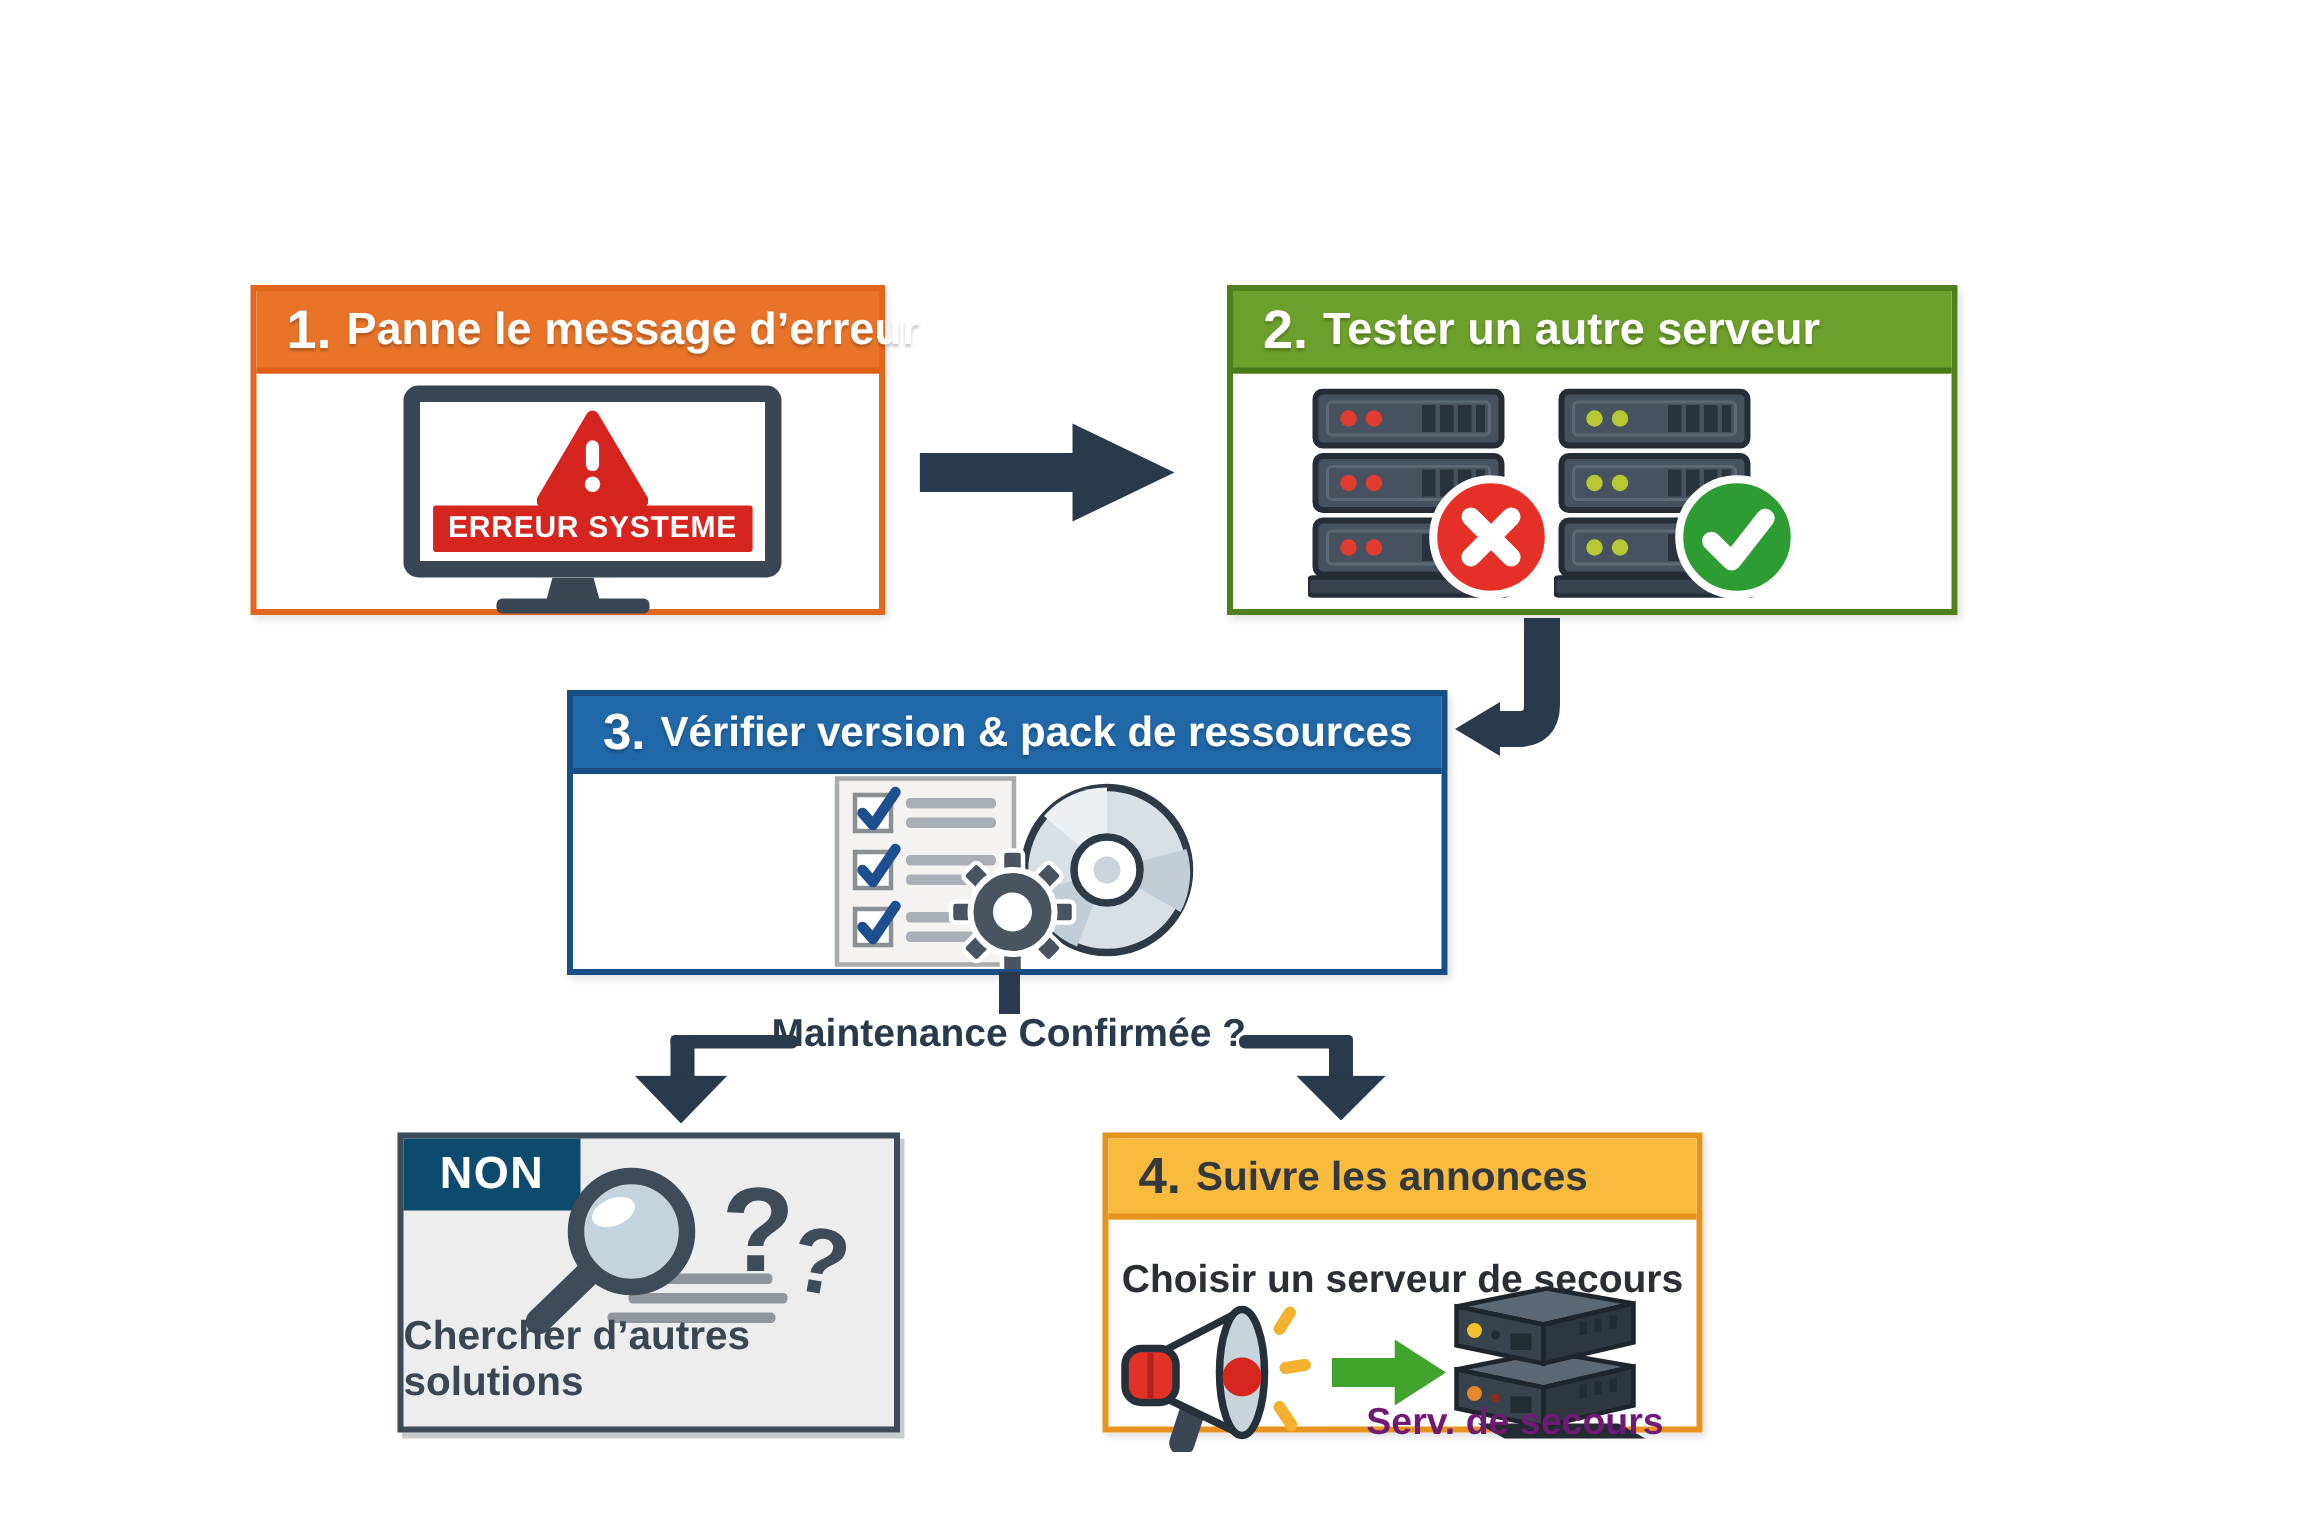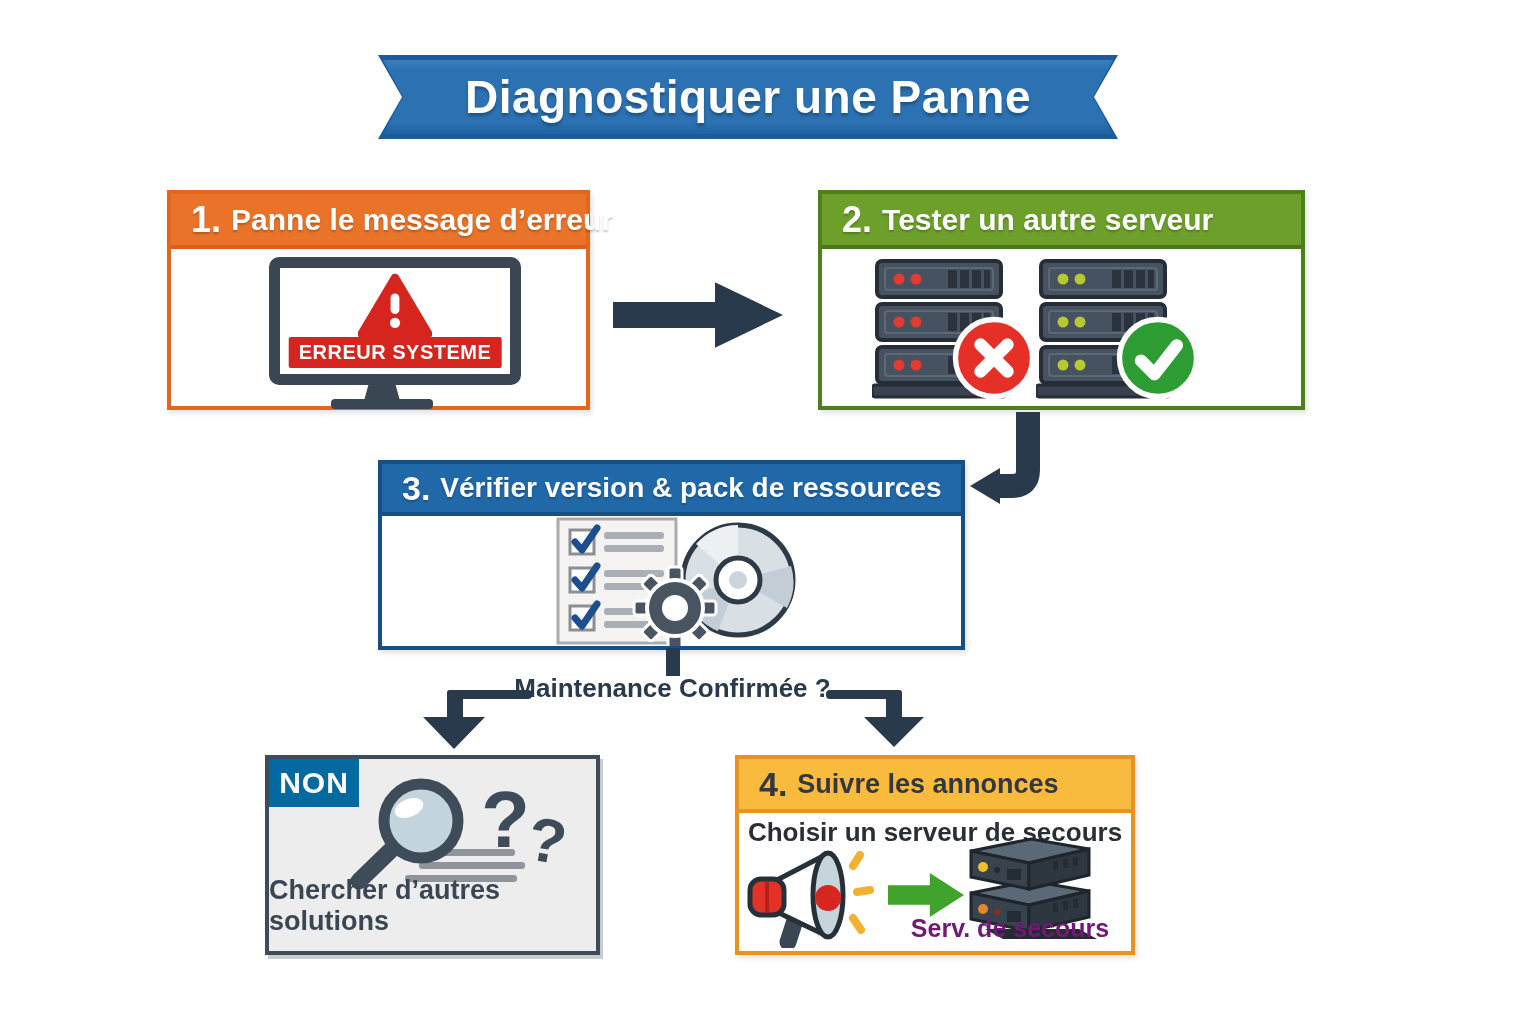--- a/index.html
+++ b/index.html
@@ -41,21 +41,21 @@
   .box3 .step-header .num { font-size:34px; }
   .box3 .step-header .lbl { font-size:28px; }
   .box3 .step-body { height:126px; }
 
   .box4 { left:735px; top:755px; width:400px; height:200px; border:4px solid #E8921F; }
   .box4 .step-header { height:54px; background:#F8BB3D; border-bottom:4px solid #E8921F; }
   .box4 .step-header .num,
   .box4 .step-header .lbl { color:#33383D; text-shadow:none; }
   .box4 .step-header .num { font-size:34px; }
   .box4 .step-header .lbl { font-size:27px; }
-  .box4 .step-body { height:134px; }
+  .box4 .step-body { height:134px;margin-top:20px; }
 
   
   .monitor { position:absolute; left:98px; top:8px; width:252px; height:128px;
     background:#fff; border:11px solid #3A4653; border-radius:10px; }
   .warning-tri { position:absolute; left:50%; transform:translateX(-50%); top:5px; }
   .error-banner { position:absolute; left:50%; transform:translateX(-50%); bottom:6px;
     background:#D6241E; color:#fff; font-size:20px; letter-spacing:.5px;
     padding:4px 10px; white-space:nowrap; border-radius:2px; }
   .monitor-neck { position:absolute; left:193px; top:136px; width:36px; height:16px;
     background:#3A4653; clip-path:polygon(12% 0,88% 0,100% 100%,0 100%); }
@@ -84,45 +84,41 @@
   .stack { position:absolute; top:10px; }
   .stack-fail { left:50px; }
   .stack-ok { left:214px; }
   .badge { position:absolute; top:66px; }
   .badge-x { left:129px; }
   .badge-check { left:293px; }
 
   
   .no-box { position:absolute; left:265px; top:755px; width:335px; height:200px;
     background:#EDEDEE; border:4px solid #3E4B59; box-shadow:3px 4px 0 rgba(40,50,60,.25); }
-  .no-tag { position:absolute; left:0; top:0; width:90px; height:48px; background:#0369a1;
+  .no-tag { position:absolute; left:0; top:0; width:118px; height:48px; background:#0c4a6e;
     color:#fff; font-size:30px; letter-spacing:1px; display:flex; align-items:center; justify-content:center; }
   .no-icon { position:absolute; left:52px; top:16px; }
   .no-text { position:absolute; left:0; bottom:14px; width:100%; text-align:left;
     font-size:27px; color:#3A4753; }
 
   
   .b4-subtitle { position:absolute; left:0; top:4px; width:100%; text-align:center;
     font-size:26px; color:#2A2F35; }
   .megaphone { position:absolute; left:8px; top:33px; }
   .green-arrow { position:absolute; left:149px; top:60px; width:76px; height:44px; background:#3FA32C;
     clip-path:polygon(0 28%,55% 28%,55% 0,100% 50%,55% 100%,55% 72%,0 72%); }
   .backup-servers { position:absolute; left:218px; top:24px; }
   .b4-caption { position:absolute; left:148px; top:101px; width:246px; text-align:center;
     font-size:25px; color:#701a75; }
 </style>
 </head>
 <body>
 
 <div class="canvas">
 
-  <div class="ribbon">
-    <div class="ribbon-inner"></div>
-    <div class="ribbon-text">Diagnostiquer une Panne</div>
-  </div>
 
   <div class="step-box box1">
     <div class="step-header">
       <span class="num">1.</span>
       <span class="lbl">Panne le message d’erreur</span>
     </div>
     <div class="step-body">
       <div class="monitor">
         <svg class="warning-tri" width="74" height="66" viewBox="0 0 100 90">
           <polygon points="50,7 95,83 5,83" fill="#D6241E" stroke="#D6241E" stroke-width="12" stroke-linejoin="round"></polygon>

